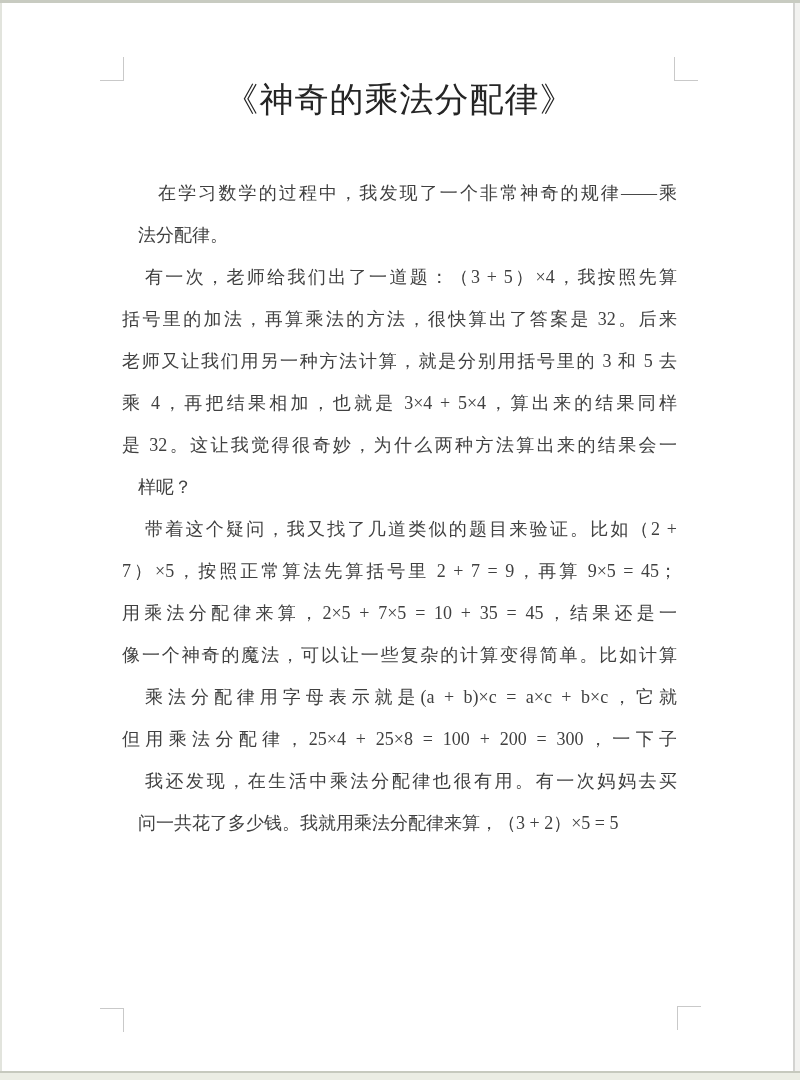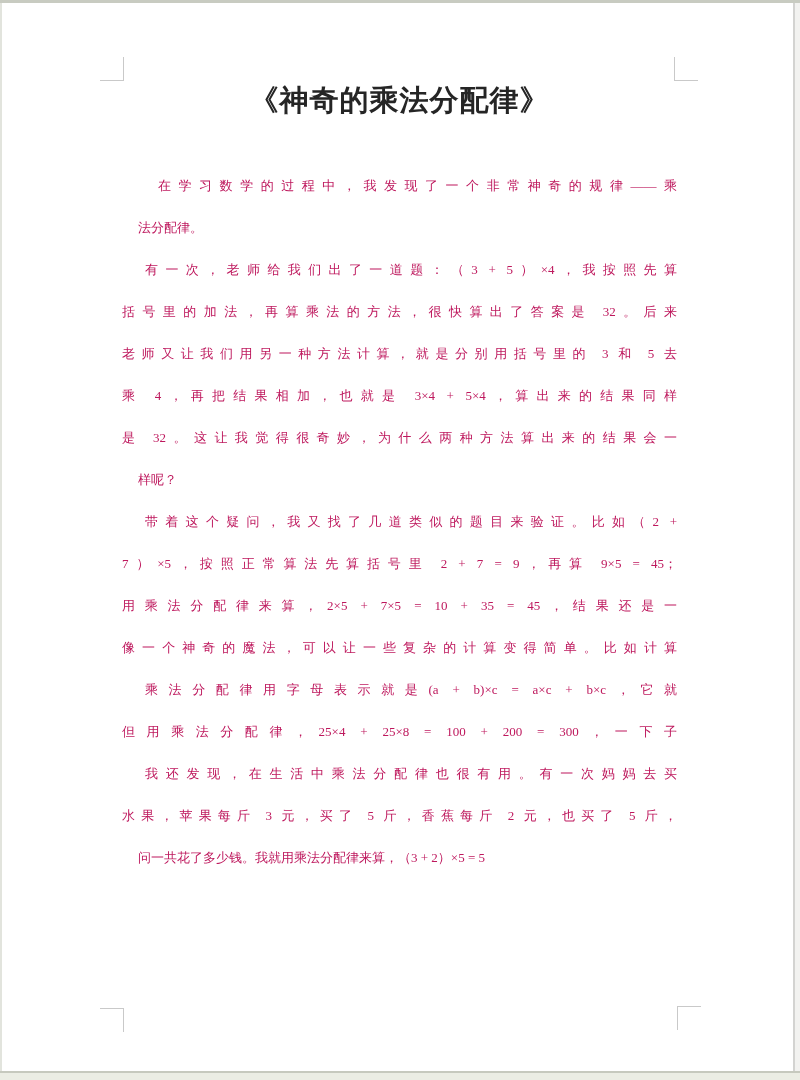--- a/index.html
+++ b/index.html
@@ -58,40 +58,40 @@
   .mark.br { left: 677px; top: 1006px; border-left: 1px solid #c9c9c9;  border-top: 1px solid #c9c9c9; }
   
   .content {
     position: absolute;
     left: 122px;
     top: 0;
     width: 555px;
   }
   .title {
     margin: 84px 0 0 0;
-    font-size: 29px;
+    font-size: 34px;
     line-height: 32px;
-    font-weight: bold;
+    font-weight: normal;
     text-align: center;
     letter-spacing: 1px;
     color: #252525;
   }
   .doc-body {
     margin-top: 50px;
   }
   .paragraph {
     margin: 0;
   }
   .line {
-    font-size: 13px;
+    font-size: 18px;
     height: 42px;
-    line-height: 40px;
+    line-height: 54px;
     text-align: justify;
     text-align-last: justify;
-    color: #be185d;
+    color: #404040;
   }
   .line.last {
     text-align-last: left;
     margin-left: 16px;
   }
   .paragraph .line.first {
     padding-left: 23px;
   }
   .paragraph:nth-child(1) .line.first {
     padding-left: 36px;
@@ -134,19 +134,18 @@
           <div class="line">7）×5，按照正常算法先算括号里 2 + 7 = 9，再算 9×5 = 45；</div>
           <div class="line">用乘法分配律来算，2×5 + 7×5 = 10 + 35 = 45，结果还是一</div>
         </div>
         <div class="paragraph">
           <div class="line">像一个神奇的魔法，可以让一些复杂的计算变得简单。比如计算</div>
           <div class="line first">乘法分配律用字母表示就是(a + b)×c = a×c + b×c，它就</div>
           <div class="line">但用乘法分配律，25×4 + 25×8 = 100 + 200 = 300，一下子</div>
         </div>
         <div class="paragraph">
           <div class="line first">我还发现，在生活中乘法分配律也很有用。有一次妈妈去买</div>
-          <div class="line">水果，苹果每斤 3 元，买了 5 斤，香蕉每斤 2 元，也买了 5 斤，</div>
           <div class="line last">问一共花了多少钱。我就用乘法分配律来算，（3 + 2）×5 = 5</div>
         </div>
       </div>
   </div>
 
 </div>
 
 </body></html>

